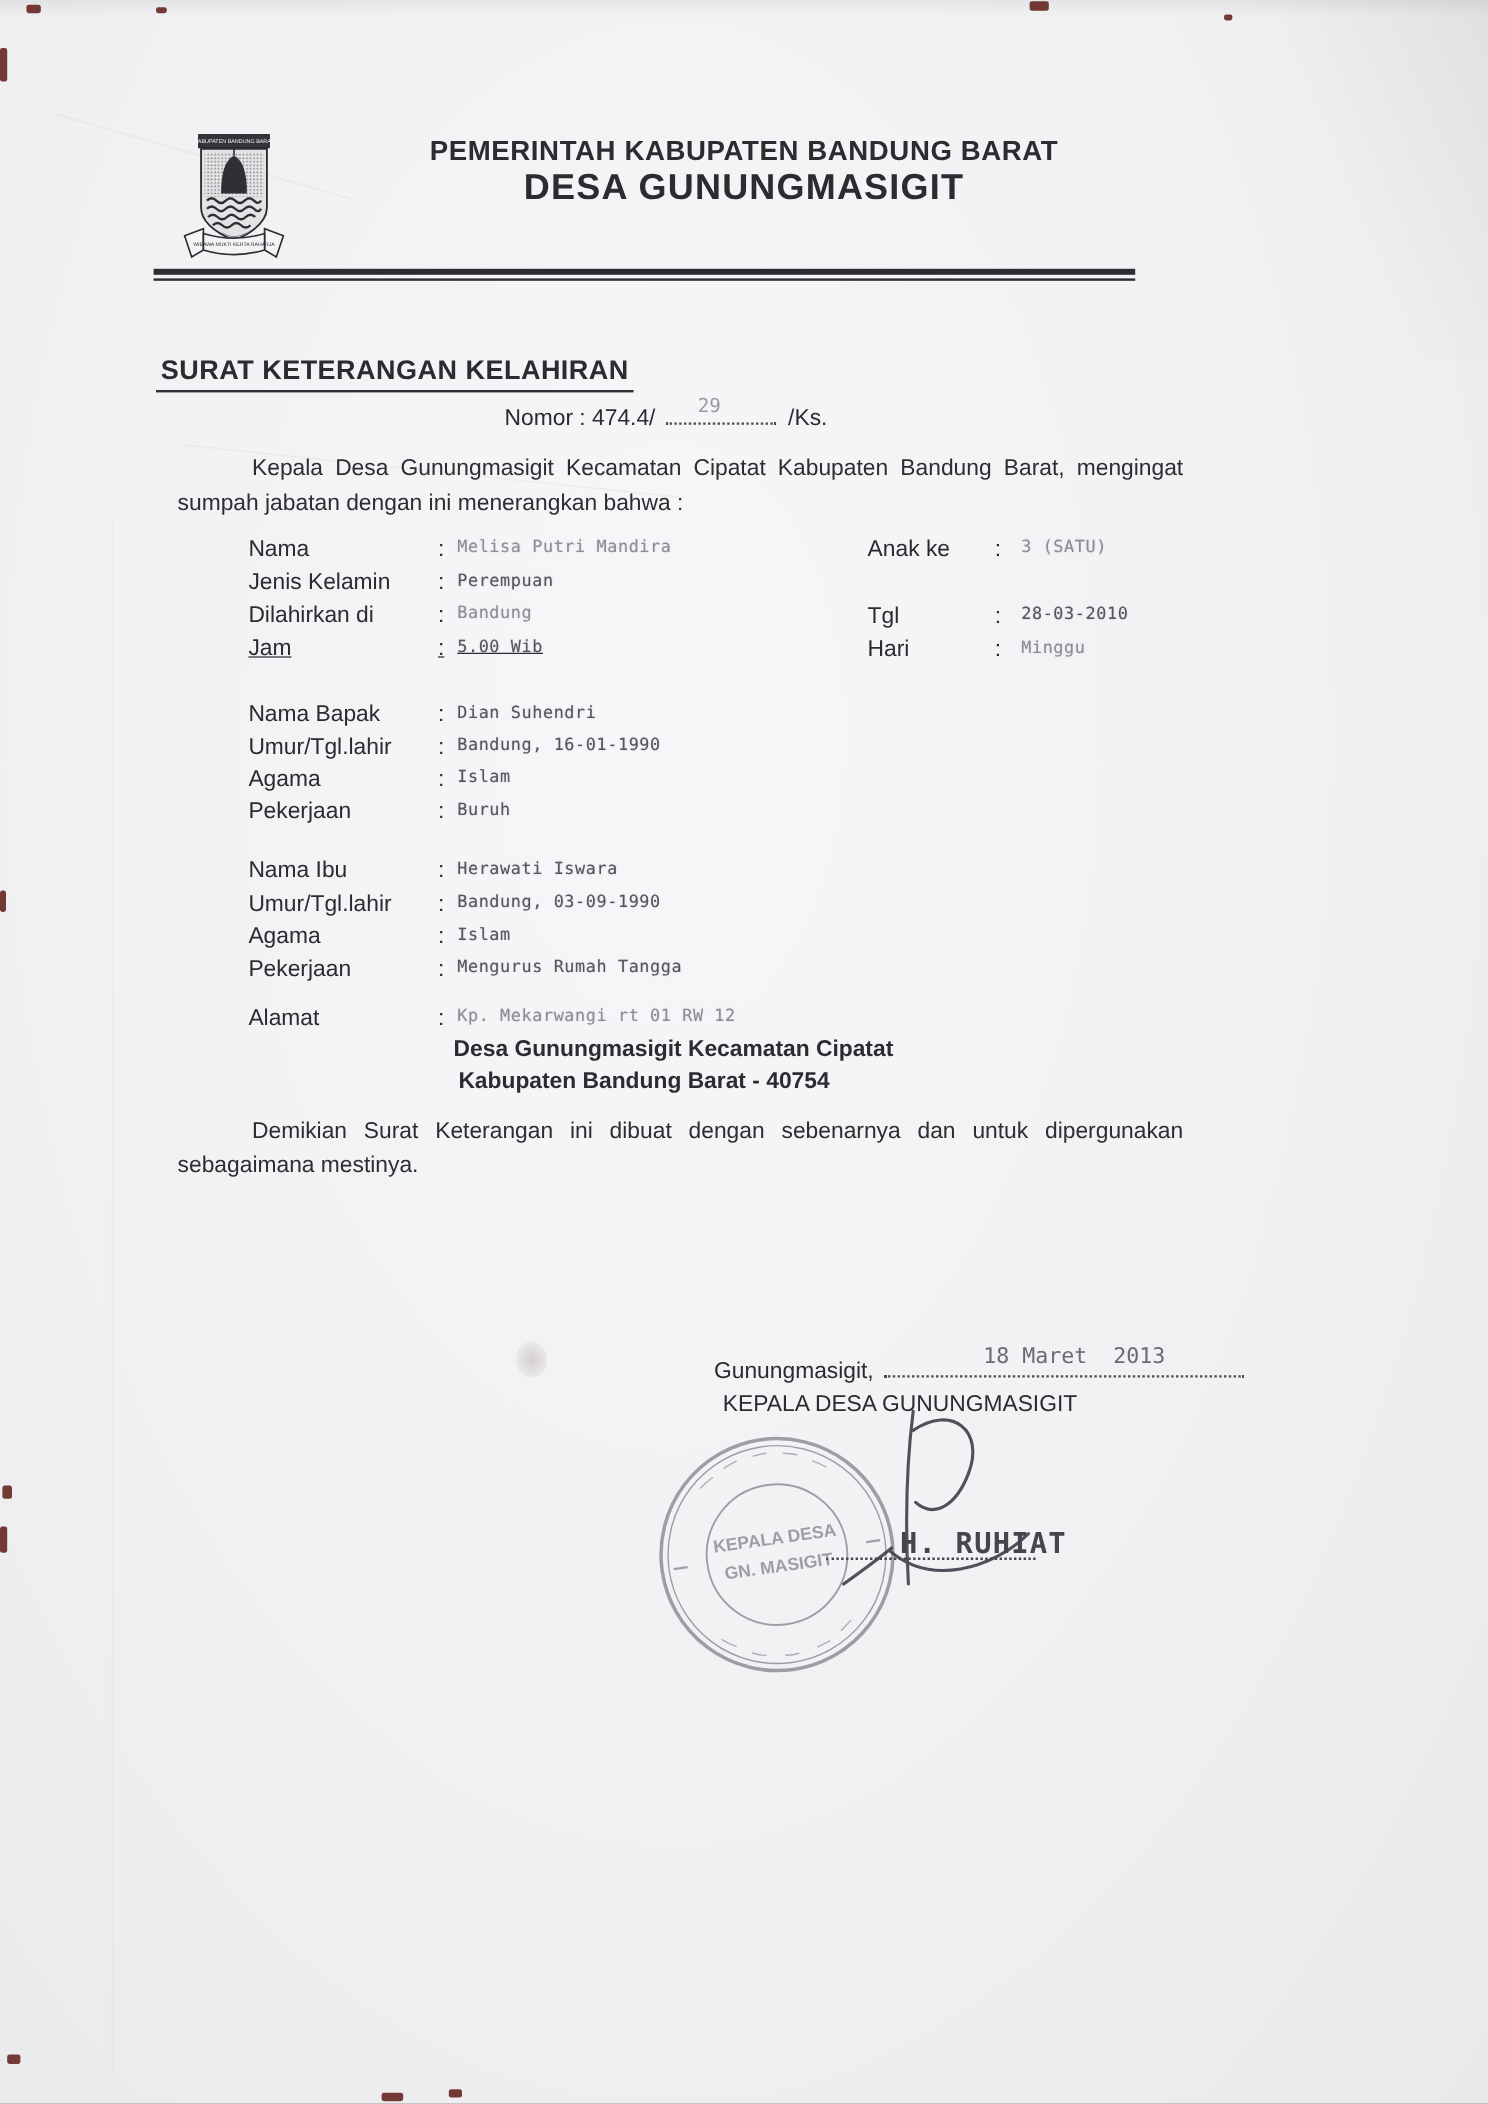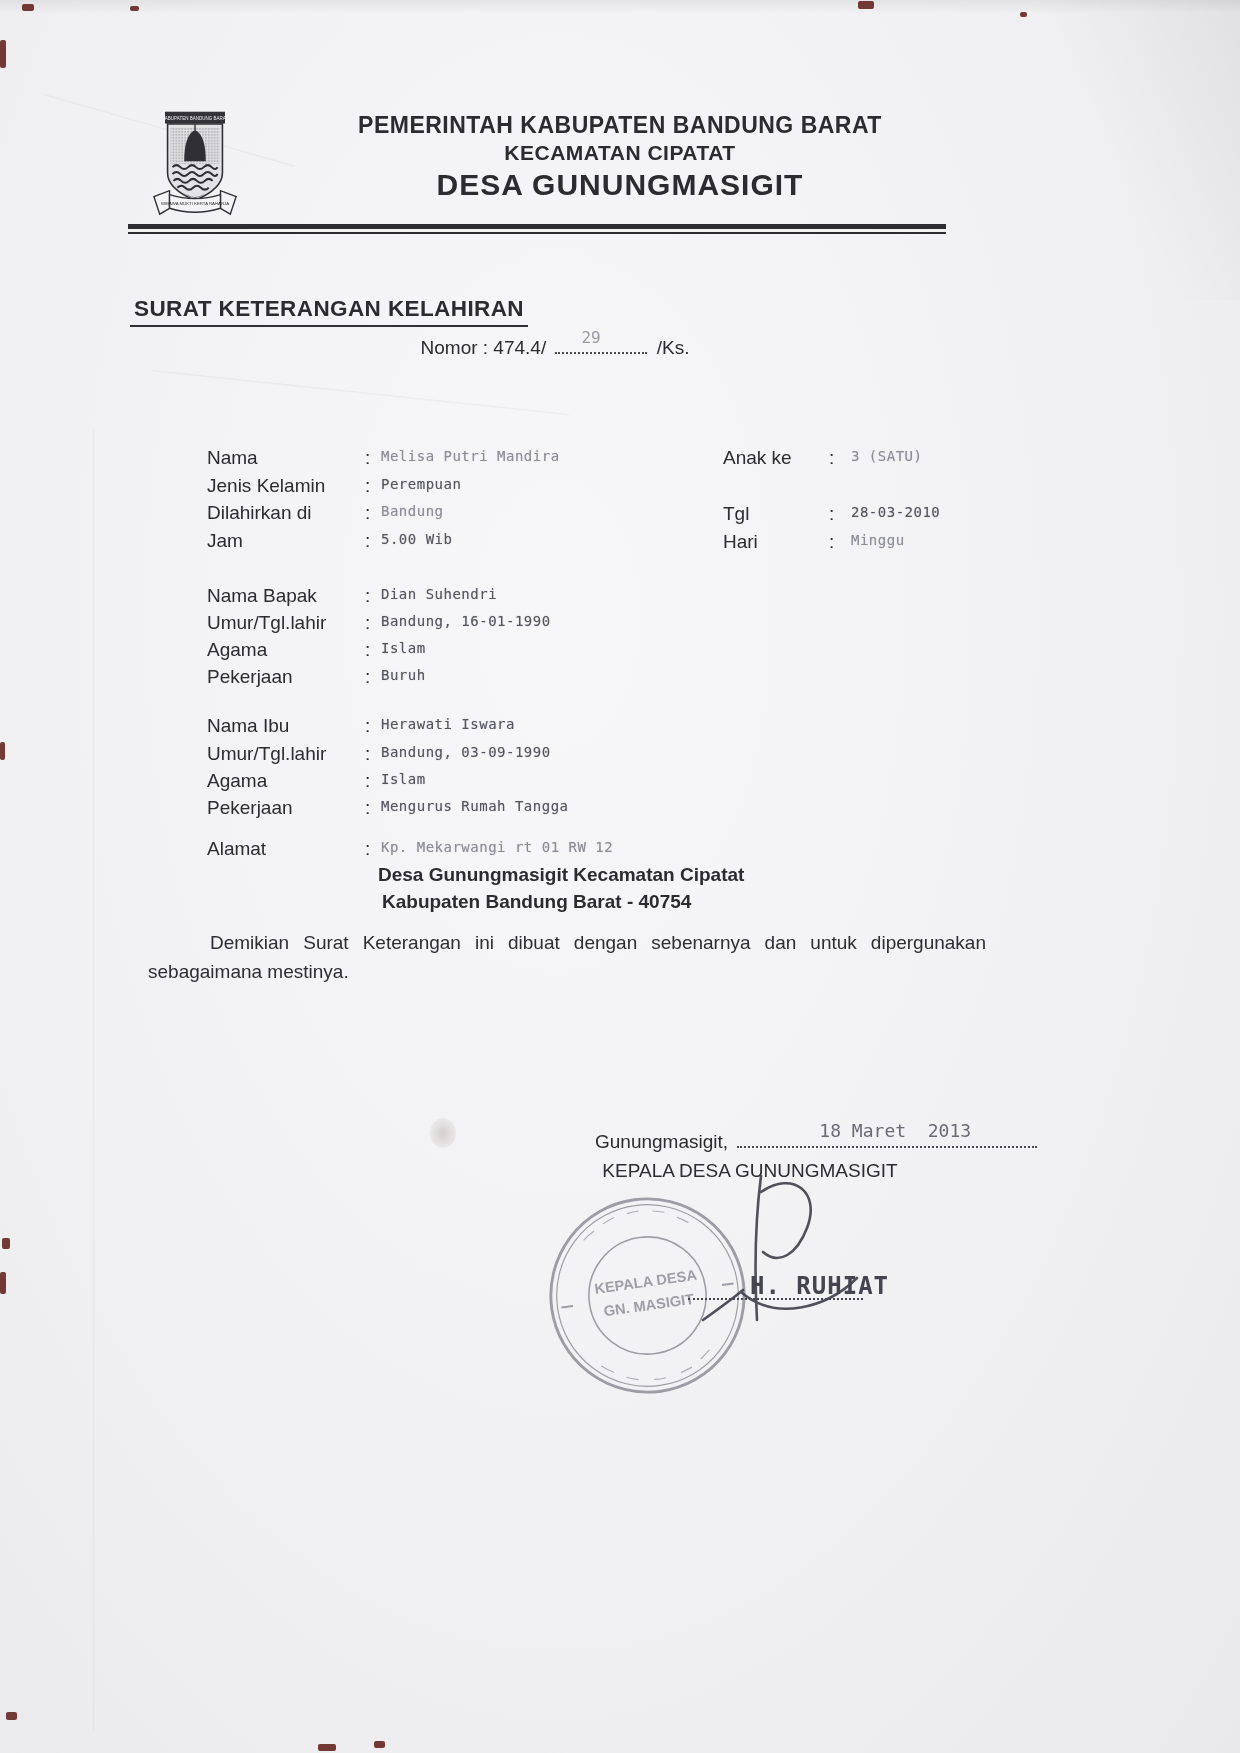--- a/index.html
+++ b/index.html
@@ -112,53 +112,53 @@
     </g>
     <path d="M38,84 Q50,93 62,84 Q56,89 50,89 Q44,89 38,84 Z" fill="#2f2f34"></path>
     <path d="M8,88 L24,82 L24,100 L14,106 Z" fill="#f4f4f6" stroke="#2e2e33" stroke-width="1.4"></path>
     <path d="M92,88 L76,82 L76,100 L86,106 Z" fill="#f4f4f6" stroke="#2e2e33" stroke-width="1.4"></path>
     <path d="M24,86 Q50,94 76,86 L76,100 Q50,108 24,100 Z" fill="#f4f4f6" stroke="#2e2e33" stroke-width="1.4"></path>
     <text x="50" y="97" font-size="4.4" fill="#2e2e33" text-anchor="middle" font-family="Liberation Sans, sans-serif">WIBAWA MUKTI KERTA RAHARJA</text>
   </svg>
 
   <div class="hdr">
     <div class="hdr-l1">PEMERINTAH KABUPATEN BANDUNG BARAT</div>
-    <div class="hdr-l2">KECAMATAN CIPATAT</div>
     <div class="hdr-l3">DESA GUNUNGMASIGIT</div>
   </div>
   <div class="hdr-rule"></div>
 
   <div class="title-wrap">
     <span class="title">SURAT KETERANGAN KELAHIRAN</span>
   </div>
   <div class="nomor">
     <span>Nomor : 474.4/</span>
     <span class="dot-gap">
       <span class="hand-no">29</span>
     </span>
     <span>/Ks.</span>
   </div>
 
+  <div class="para" style="top:376px;">Kepala Desa Gunungmasigit Kecamatan Cipatat Kabupaten Bandung Barat, mengingat sumpah jabatan dengan ini menerangkan bahwa :</div>
 
   <div class="frow" style="top:447px;">
     <span class="flabel">Nama</span>
     <span class="fcolon">:</span>
     <span class="typed faded">Melisa Putri Mandira</span>
   </div>
   <div class="frow" style="top:475px;">
     <span class="flabel">Jenis Kelamin</span>
     <span class="fcolon">:</span>
     <span class="typed">Perempuan</span>
   </div>
   <div class="frow" style="top:502px;">
     <span class="flabel">Dilahirkan di</span>
     <span class="fcolon">:</span>
     <span class="typed faded">Bandung</span>
   </div>
-  <div class="frow" style="top:530px;">
+  <div class="frow" style="top:530px;text-decoration:underline;">
     <span class="flabel">Jam</span>
     <span class="fcolon">:</span>
     <span class="typed">5.00  Wib</span>
   </div>
 
   <div class="rrow" style="top:447px;">
     <span class="rlabel">Anak ke</span>
     <span class="rcolon">:</span>
     <span class="typed faded">3 (SATU)</span>
   </div>

